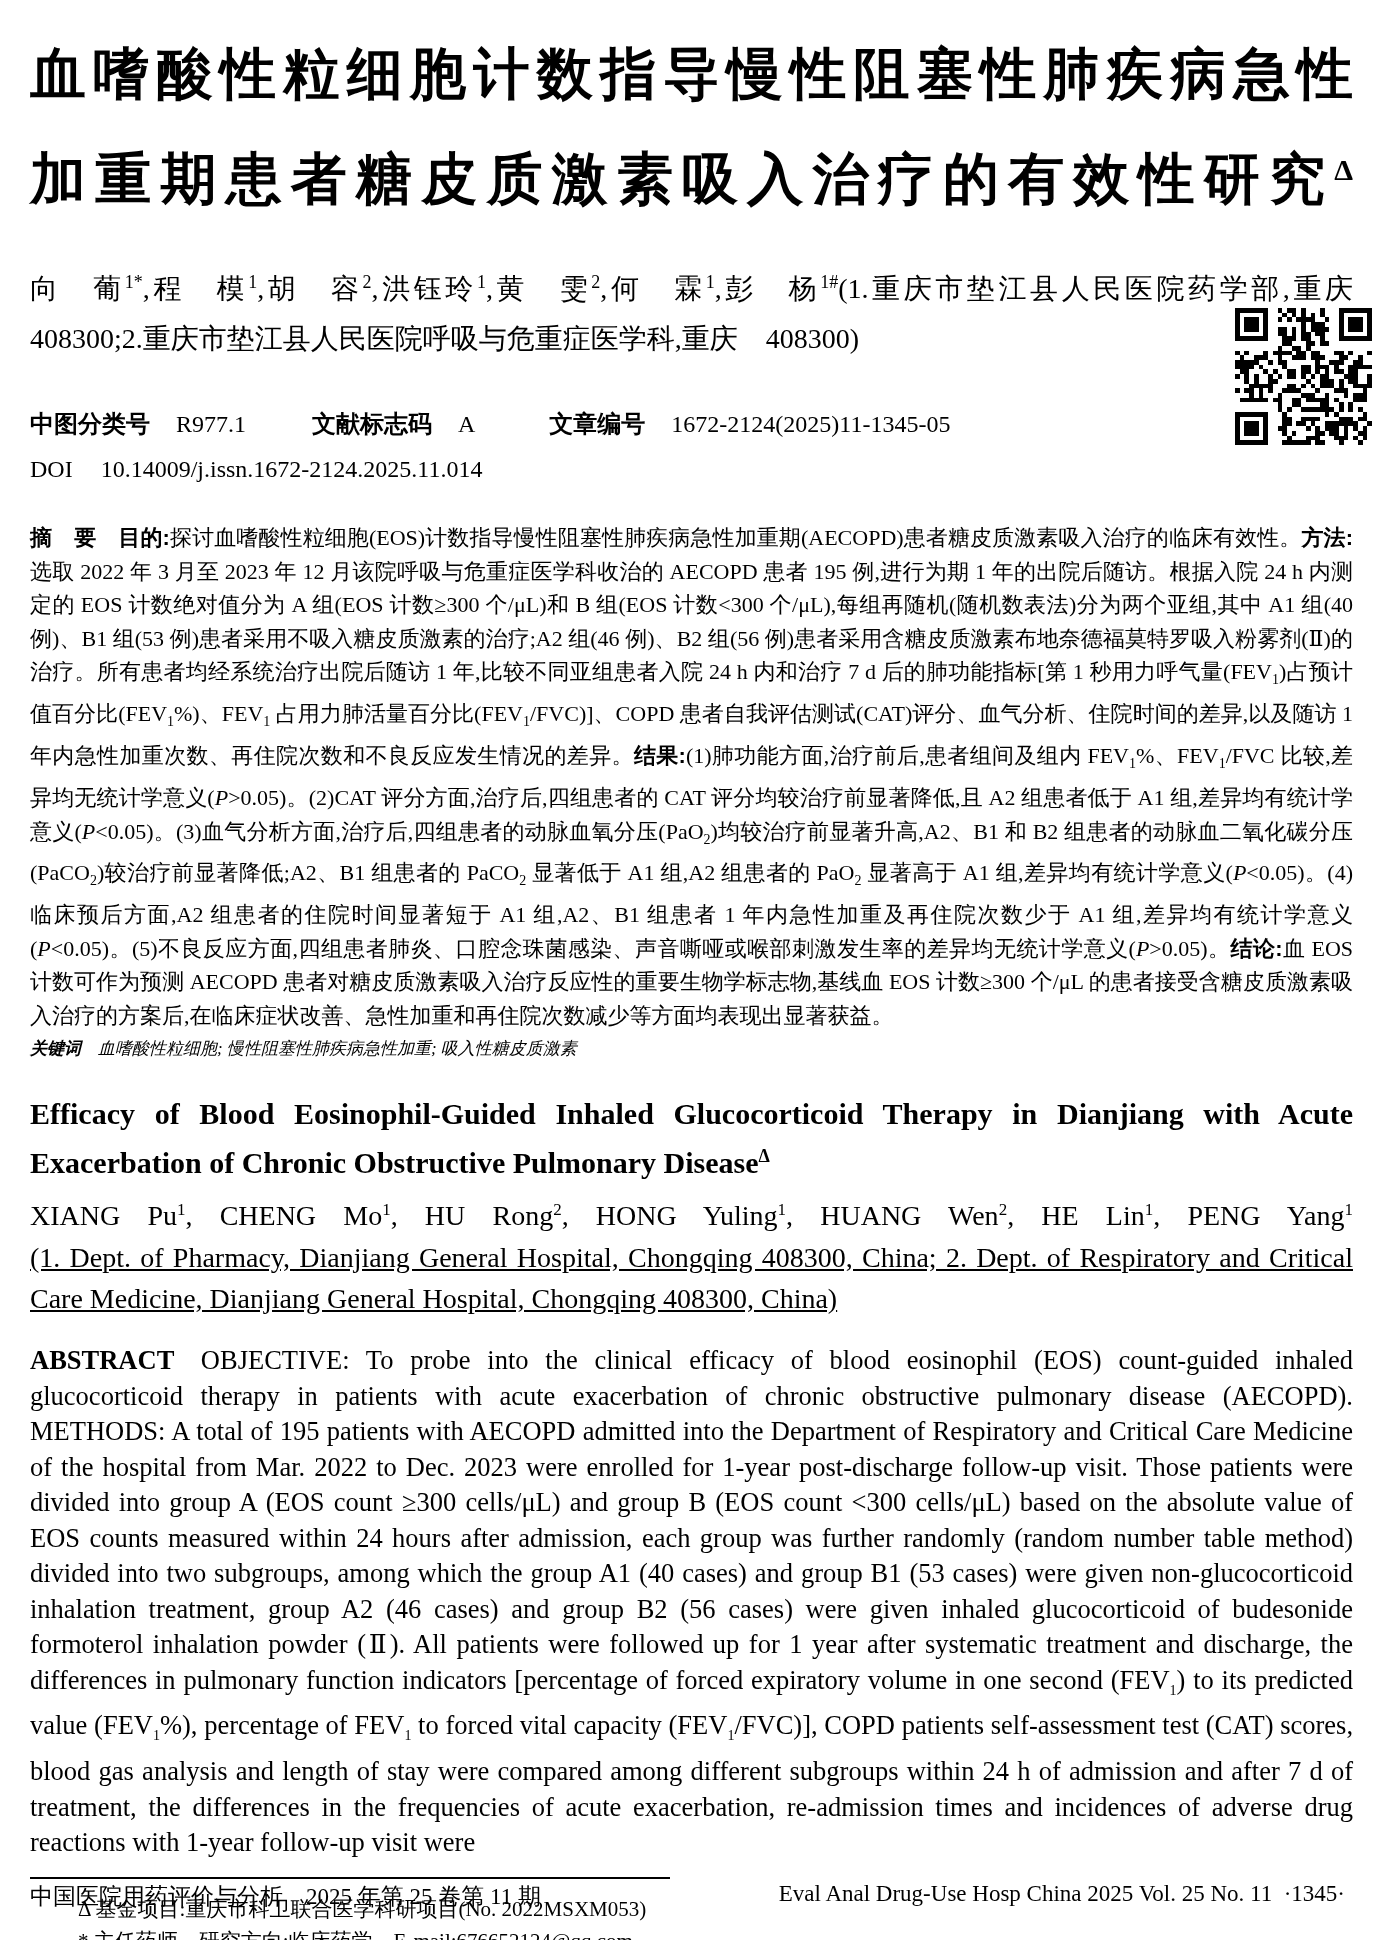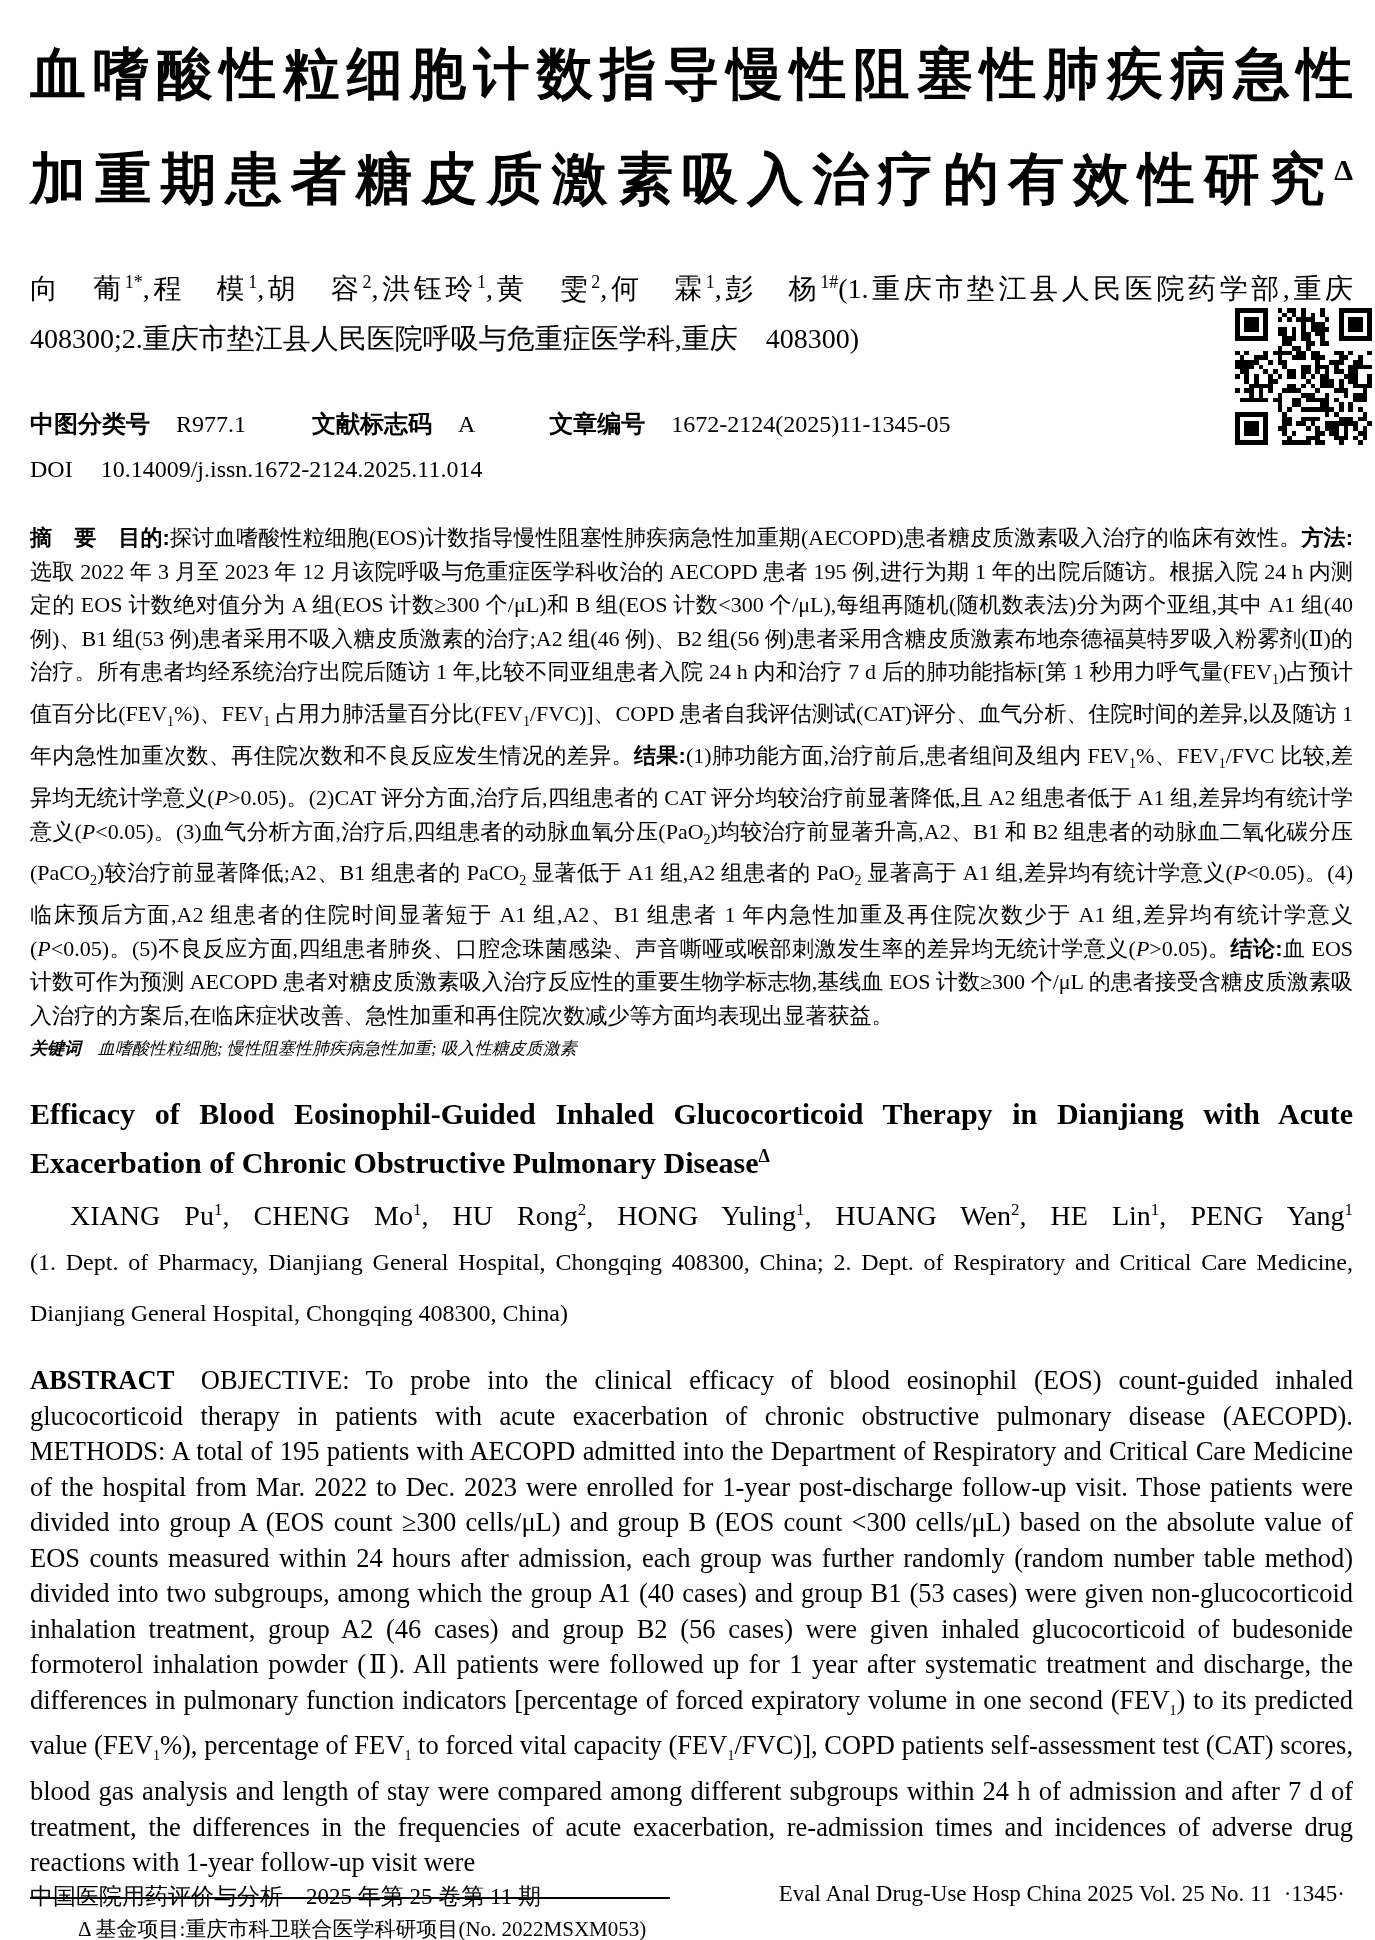--- a/index.html
+++ b/index.html
@@ -32,23 +32,23 @@
   
   .abstract-cn{margin-top:38px;font-size:22px;line-height:33.5px;text-align:justify;}
   .abstract-cn b, .kw-cn b{font-family:"Liberation Sans","DejaVu Sans",sans-serif;font-weight:bold;}
   .abstract-cn sub, .en-abstract sub{font-size:14px;}
   .kw-cn{font-size:17px;line-height:33.5px;font-style:italic;}
 
   
   .en-title{margin-top:26px;font-size:30px;font-weight:bold;line-height:43px;}
   .en-title .tline1{text-align:justify;text-align-last:justify;white-space:nowrap;}
   .en-title sup{font-size:18px;}
-  .en-authors{margin-top:5px;font-size:28px;line-height:42px;text-align:justify;text-align-last:justify;white-space:nowrap;margin-left:40px;}
+  .en-authors{margin-top:5px;font-size:28px;line-height:42px;text-align:justify;text-align-last:justify;white-space:nowrap;}
   .en-authors sup{font-size:17px;}
-  .en-affil{font-size:24px;line-height:51px;text-align:justify;}
+  .en-affil{font-size:28px;line-height:41px;text-align:justify;text-decoration:underline;}
   .en-abstract{margin-top:24px;font-size:26.5px;line-height:35.5px;text-align:justify;}
   .en-abstract b{font-weight:bold;}
 
   
   .footnote-divider{margin-top:16px;width:640px;height:2px;background:#000;}
   .footnotes{margin-top:14px;padding-left:48px;font-size:21px;line-height:32px;}
 
   
   .footer{position:absolute;left:30px;right:30px;bottom:28px;display:flex;justify-content:space-between;font-size:23px;}
 

